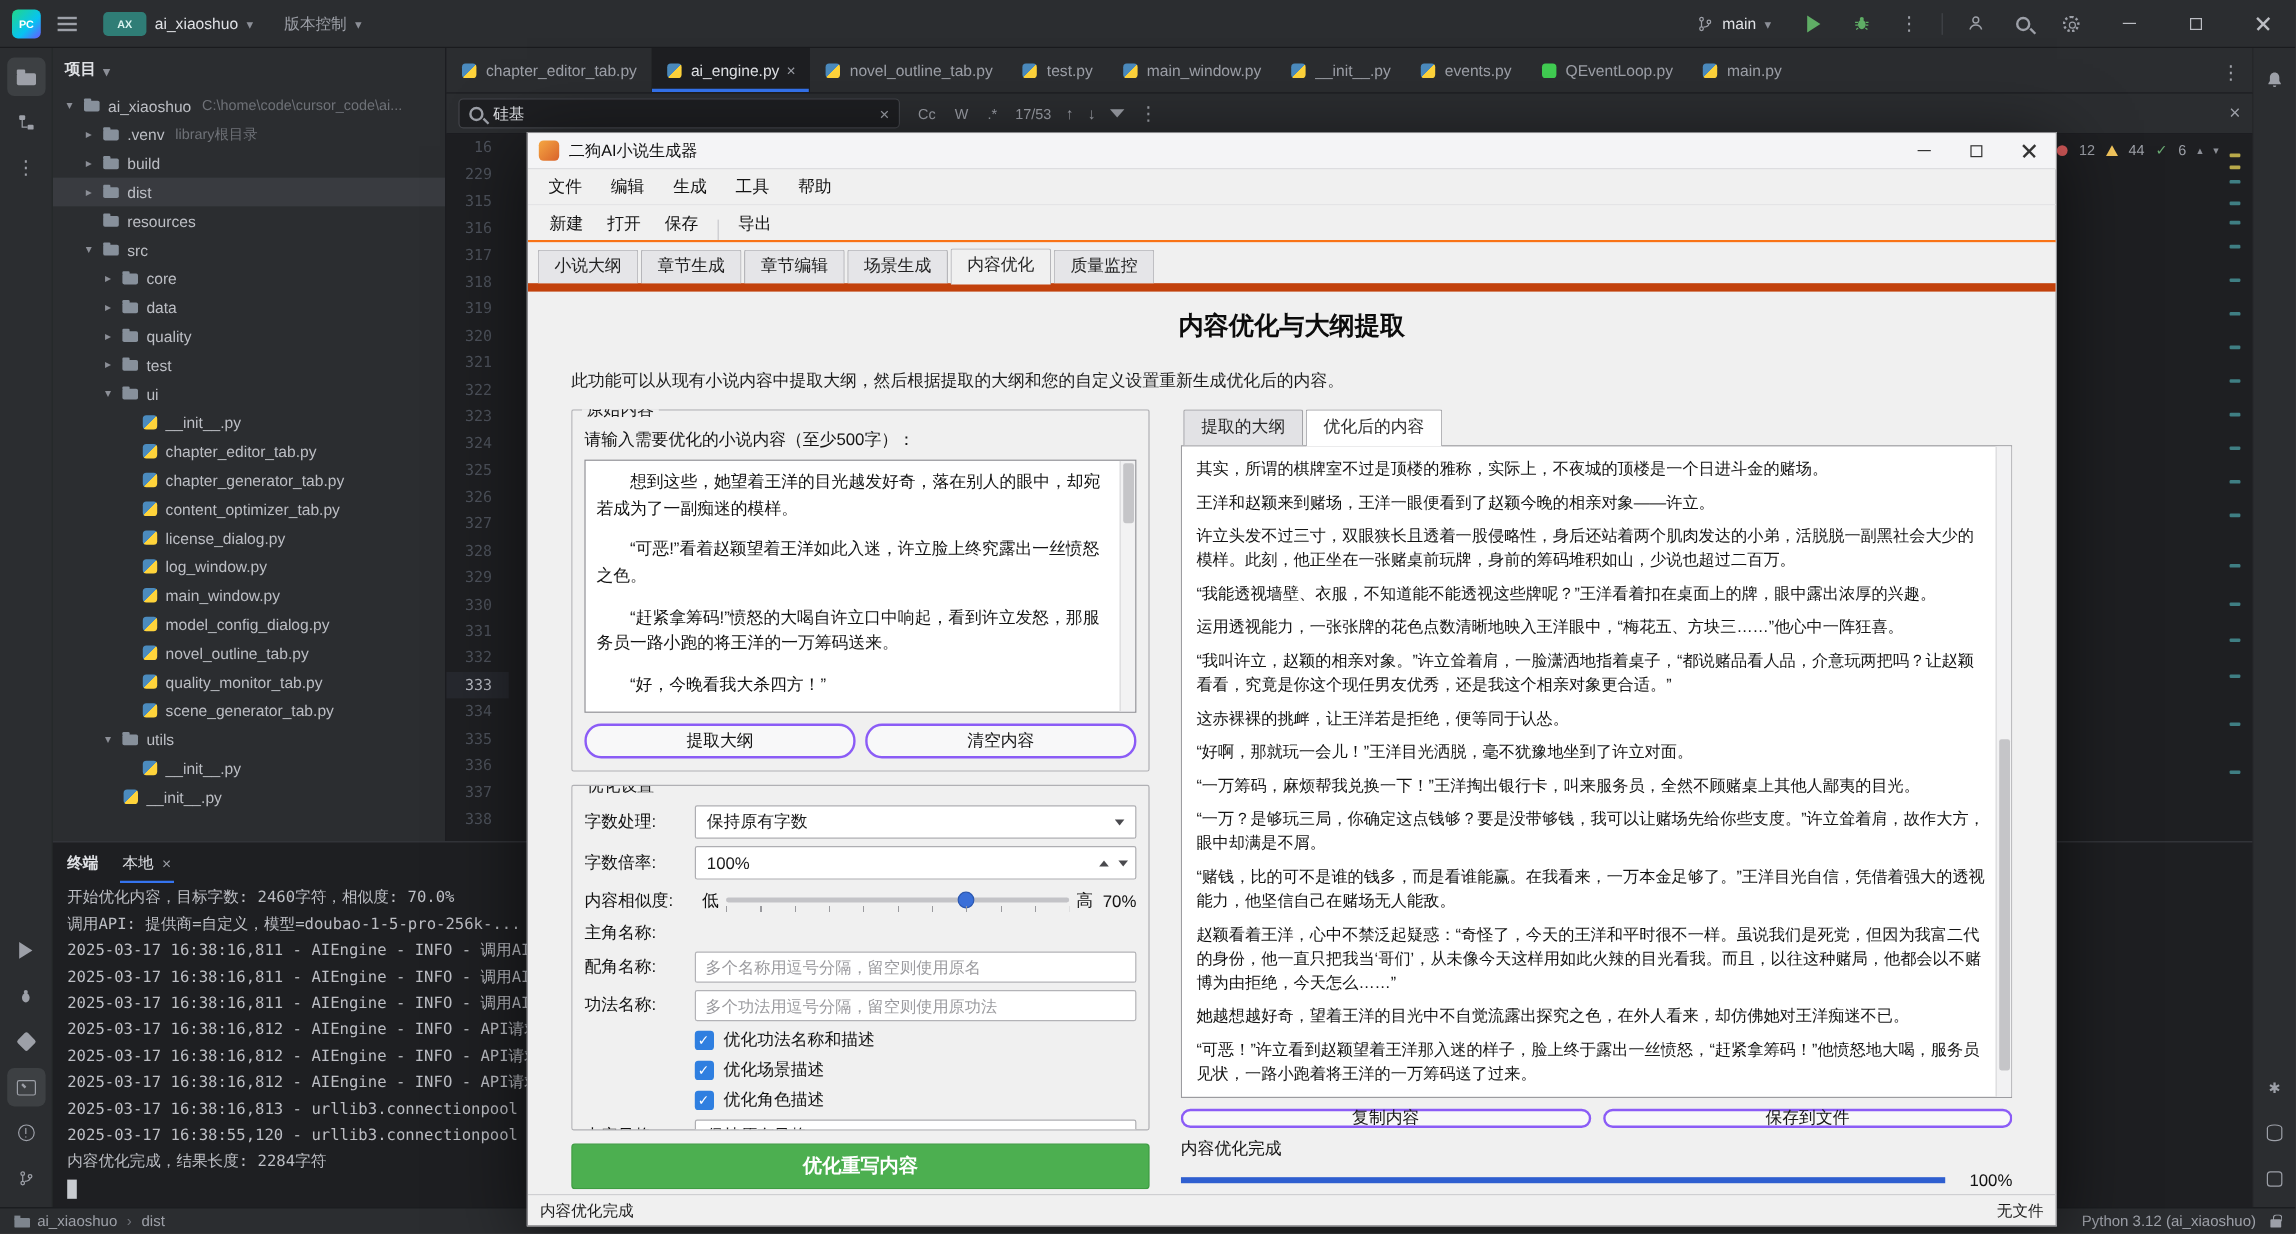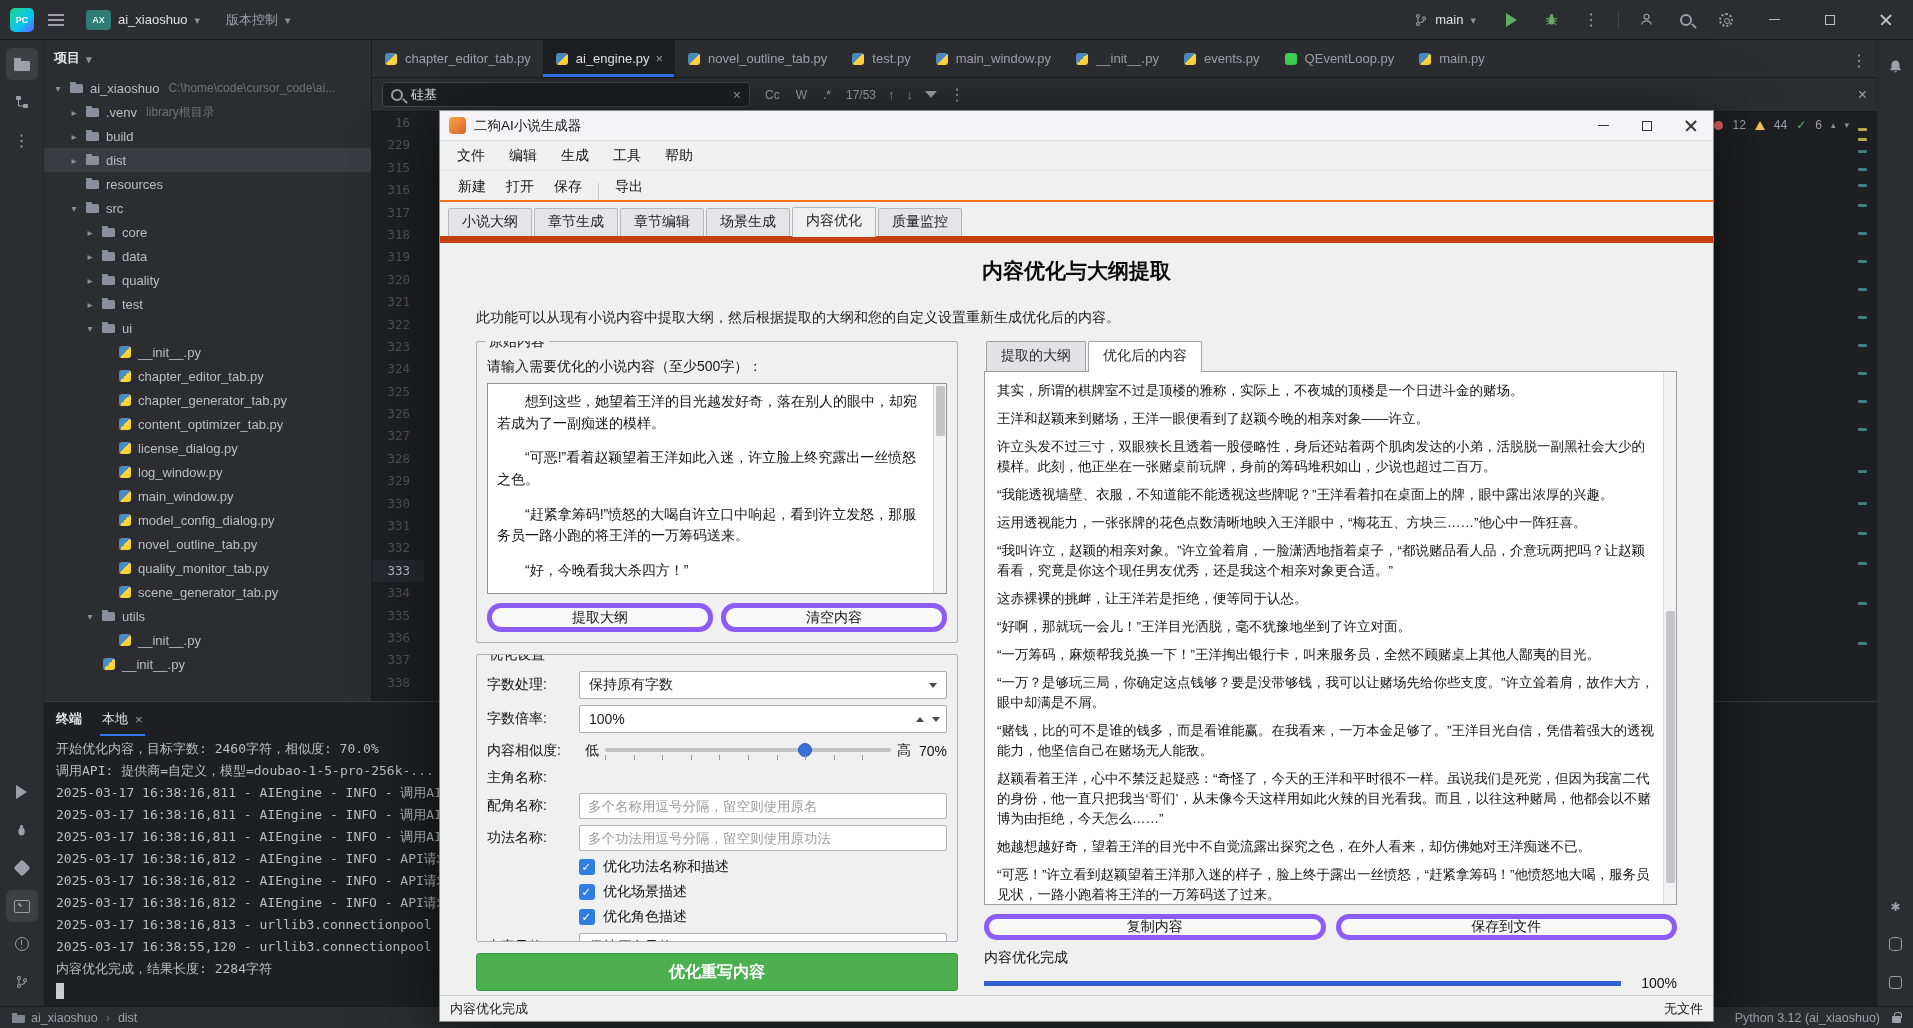--- a/index.html
+++ b/index.html
@@ -6,21 +6,21 @@
   html,body{width:1913px;height:1028px;overflow:hidden;background:#1e1f22;font-family:"Liberation Sans",sans-serif}
   #screen{position:relative;width:1913px;height:1028px;overflow:hidden;background:#1e1f22;font-size:13px;color:#bcbec4}
   .abs{position:absolute}
 
   
   #titlebar{position:absolute;left:0;top:0;width:1913px;height:40px;background:#2b2d30;border-bottom:1px solid #1a1b1e;display:flex;align-items:center;padding:0 6px 0 10px;gap:10px}
   .pclogo{width:24px;height:24px;border-radius:5px;background:linear-gradient(135deg,#21d789,#07c3f2 60%,#6b57ff);color:#fff;font-size:9px;font-weight:bold;display:flex;align-items:center;justify-content:center}
   .hamb{width:16px;height:12px;position:relative;margin:0 4px}
   .hamb::before{content:"";position:absolute;left:0;right:0;top:0;height:2px;background:#9da0a8;box-shadow:0 5px 0 #9da0a8,0 10px 0 #9da0a8}
   .projwidget{display:flex;align-items:center;gap:7px;padding:3px 8px;border-radius:6px}
-  .axbadge{width:25px;height:20px;border-radius:4px;background:#2f7d76;color:#d9f4ef;font-size:9px;font-weight:bold;display:flex;align-items:center;justify-content:center}
+  .axbadge{width:36px;height:20px;border-radius:4px;background:#2f7d76;color:#d9f4ef;font-size:9px;font-weight:bold;display:flex;align-items:center;justify-content:center}
   .tbtext{color:#dfe1e5;font-size:13px}
   .tbdim{color:#9da0a8;font-size:13px}
   .cdown::before{content:"▾";color:#8c8f97;font-size:11px}
   .tb-right{margin-left:auto;display:flex;align-items:center;gap:14px}
   .iconbtn{display:flex;align-items:center;justify-content:center;width:26px;height:26px;border-radius:5px}
   .vdiv{width:1px;height:18px;background:#43454a}
   .playtri{width:0;height:0;border-left:11px solid #5fad65;border-top:7px solid transparent;border-bottom:7px solid transparent}
   .moredots::before{content:"⋮";font-size:16px;color:#9da0a8}
   .mag{width:12px;height:12px;border:2px solid #9da0a8;border-radius:50%;position:relative}
   .mag::after{content:"";position:absolute;left:9px;top:9px;width:6px;height:2px;background:#9da0a8;transform:rotate(45deg)}
@@ -149,21 +149,21 @@
   .grp1{height:302px;display:flex;flex-direction:column;flex:none}
   .prompt{font-size:14px;margin-bottom:7px;color:#141414}
   .ta{flex:1;position:relative;background:#fff;border:1px solid #8f8f94;overflow:hidden}
   .ta-in{position:absolute;top:0;left:0;right:14px;bottom:0;padding:7px 4px 6px 9px;overflow:hidden;font-size:14px;line-height:1.55;color:#141414}
   .ta-in p{text-indent:2em;margin:0 0 13px}
   .vsb{position:absolute;top:0;right:0;bottom:0;width:13px;background:#f2f2f3;border-left:1px solid #dadadd}
   .thumb{position:absolute;left:1.5px;right:1.5px;background:#c5c5c8;border-radius:2px}
   .th-left{top:2px;height:50px}
   .th-right{top:45%;height:51%}
   .ga-btns{display:flex;gap:8px;margin-top:9px}
-  .qbtn{flex:1;height:29px;background:#f8f8f9;border:5px solid #8b5cf6;font-size:14px;color:#141414;border-radius:14px;display:flex;align-items:center;justify-content:center;font-family:inherit}
+  .qbtn{flex:1;height:29px;background:#f8f8f9;border:2px solid #8b5cf6;font-size:14px;color:#141414;border-radius:14px;display:flex;align-items:center;justify-content:center;font-family:inherit}
   .grp2{flex:1;margin-top:11px;display:flex;flex-direction:column;overflow:hidden}
   .srow{display:flex;align-items:center;margin-bottom:6px;flex:none}
   .slab{width:92px;flex:none;font-size:14px;color:#111}
   .combo{flex:1;height:28px;background:#fff;border:1px solid #aeaeb2;display:flex;align-items:center;padding:0 26px 0 9px;position:relative;font-size:14px;color:#1b1b1b;border-radius:2px}
   .combo::after{content:"";position:absolute;right:9px;top:11px;border-left:4.5px solid transparent;border-right:4.5px solid transparent;border-top:5.5px solid #4a4a4e}
   .spin{flex:1;height:28px;background:#fff;border:1px solid #aeaeb2;display:flex;align-items:center;padding:0 44px 0 9px;position:relative;font-size:14px;color:#1b1b1b;border-radius:2px}
   .spinbtns{position:absolute;right:6px;top:0;bottom:0;display:flex;align-items:center;gap:8px}
   .sp-up{width:0;height:0;border-left:4.5px solid transparent;border-right:4.5px solid transparent;border-bottom:5.5px solid #4a4a4e}
   .sp-dn{width:0;height:0;border-left:4.5px solid transparent;border-right:4.5px solid transparent;border-top:5.5px solid #4a4a4e}
   .sl-side{font-size:14px;color:#111;flex:none;padding:0 6px}
@@ -179,21 +179,21 @@
   .check::before{content:"✓";position:absolute;left:2.5px;top:0.5px;color:#fff;font-size:11.5px}
   .gbtn{margin-top:11px;height:38px;flex:none;background:#4caf50;border:1px solid #3d9c41;border-radius:3px;color:#fff;font-size:16px;font-weight:bold;display:flex;align-items:center;justify-content:center;font-family:inherit}
   .rcol{flex:1;display:flex;flex-direction:column;overflow:hidden}
   .rtabs{display:flex;gap:2px;padding-left:2px;position:relative;z-index:2;flex:none}
   .rtab{padding:5px 14px;font-size:14px;background:#e2e2e5;border:1px solid #a3a3a7;border-bottom:none;color:#2a2a2a;border-radius:2px 2px 0 0}
   .rtab[data-active="1"]{background:#fff;margin-bottom:-1px;padding-bottom:7px}
   .rpanel{flex:1;background:#fff;border:1px solid #9c9ca0;position:relative}
   .rp-in{position:absolute;top:0;left:0;right:16px;bottom:0;padding:9px 4px 6px 12px;overflow:hidden;font-size:13.5px;line-height:20px;color:#141414}
   .rp-in p{margin:0 0 8px}
   .rbtns{display:flex;gap:10px;margin-top:9px;flex:none}
-  .rbtns .qbtn{height:26px}
+  .rbtns .qbtn{height:16px}
   .prog-label{font-size:14px;color:#111;margin-top:9px;flex:none}
   .prog-row{display:flex;align-items:center;gap:14px;margin-top:8px;flex:none}
   .pbar{flex:1;height:5px;background:#e1e1e4;position:relative;border-radius:1px}
   .pfill{position:absolute;left:0;top:0;bottom:0;background:#2f5fd0}
   .ppct{font-size:14px;color:#111;width:42px;text-align:right}
   .wstatus{height:26px;flex:none;border-top:1px solid #cfcfd2;display:flex;align-items:center;padding:0 10px;font-size:13px;color:#1b1b1b}
   .ws-right{margin-left:auto}
 </style>
 </head>
 <body>

